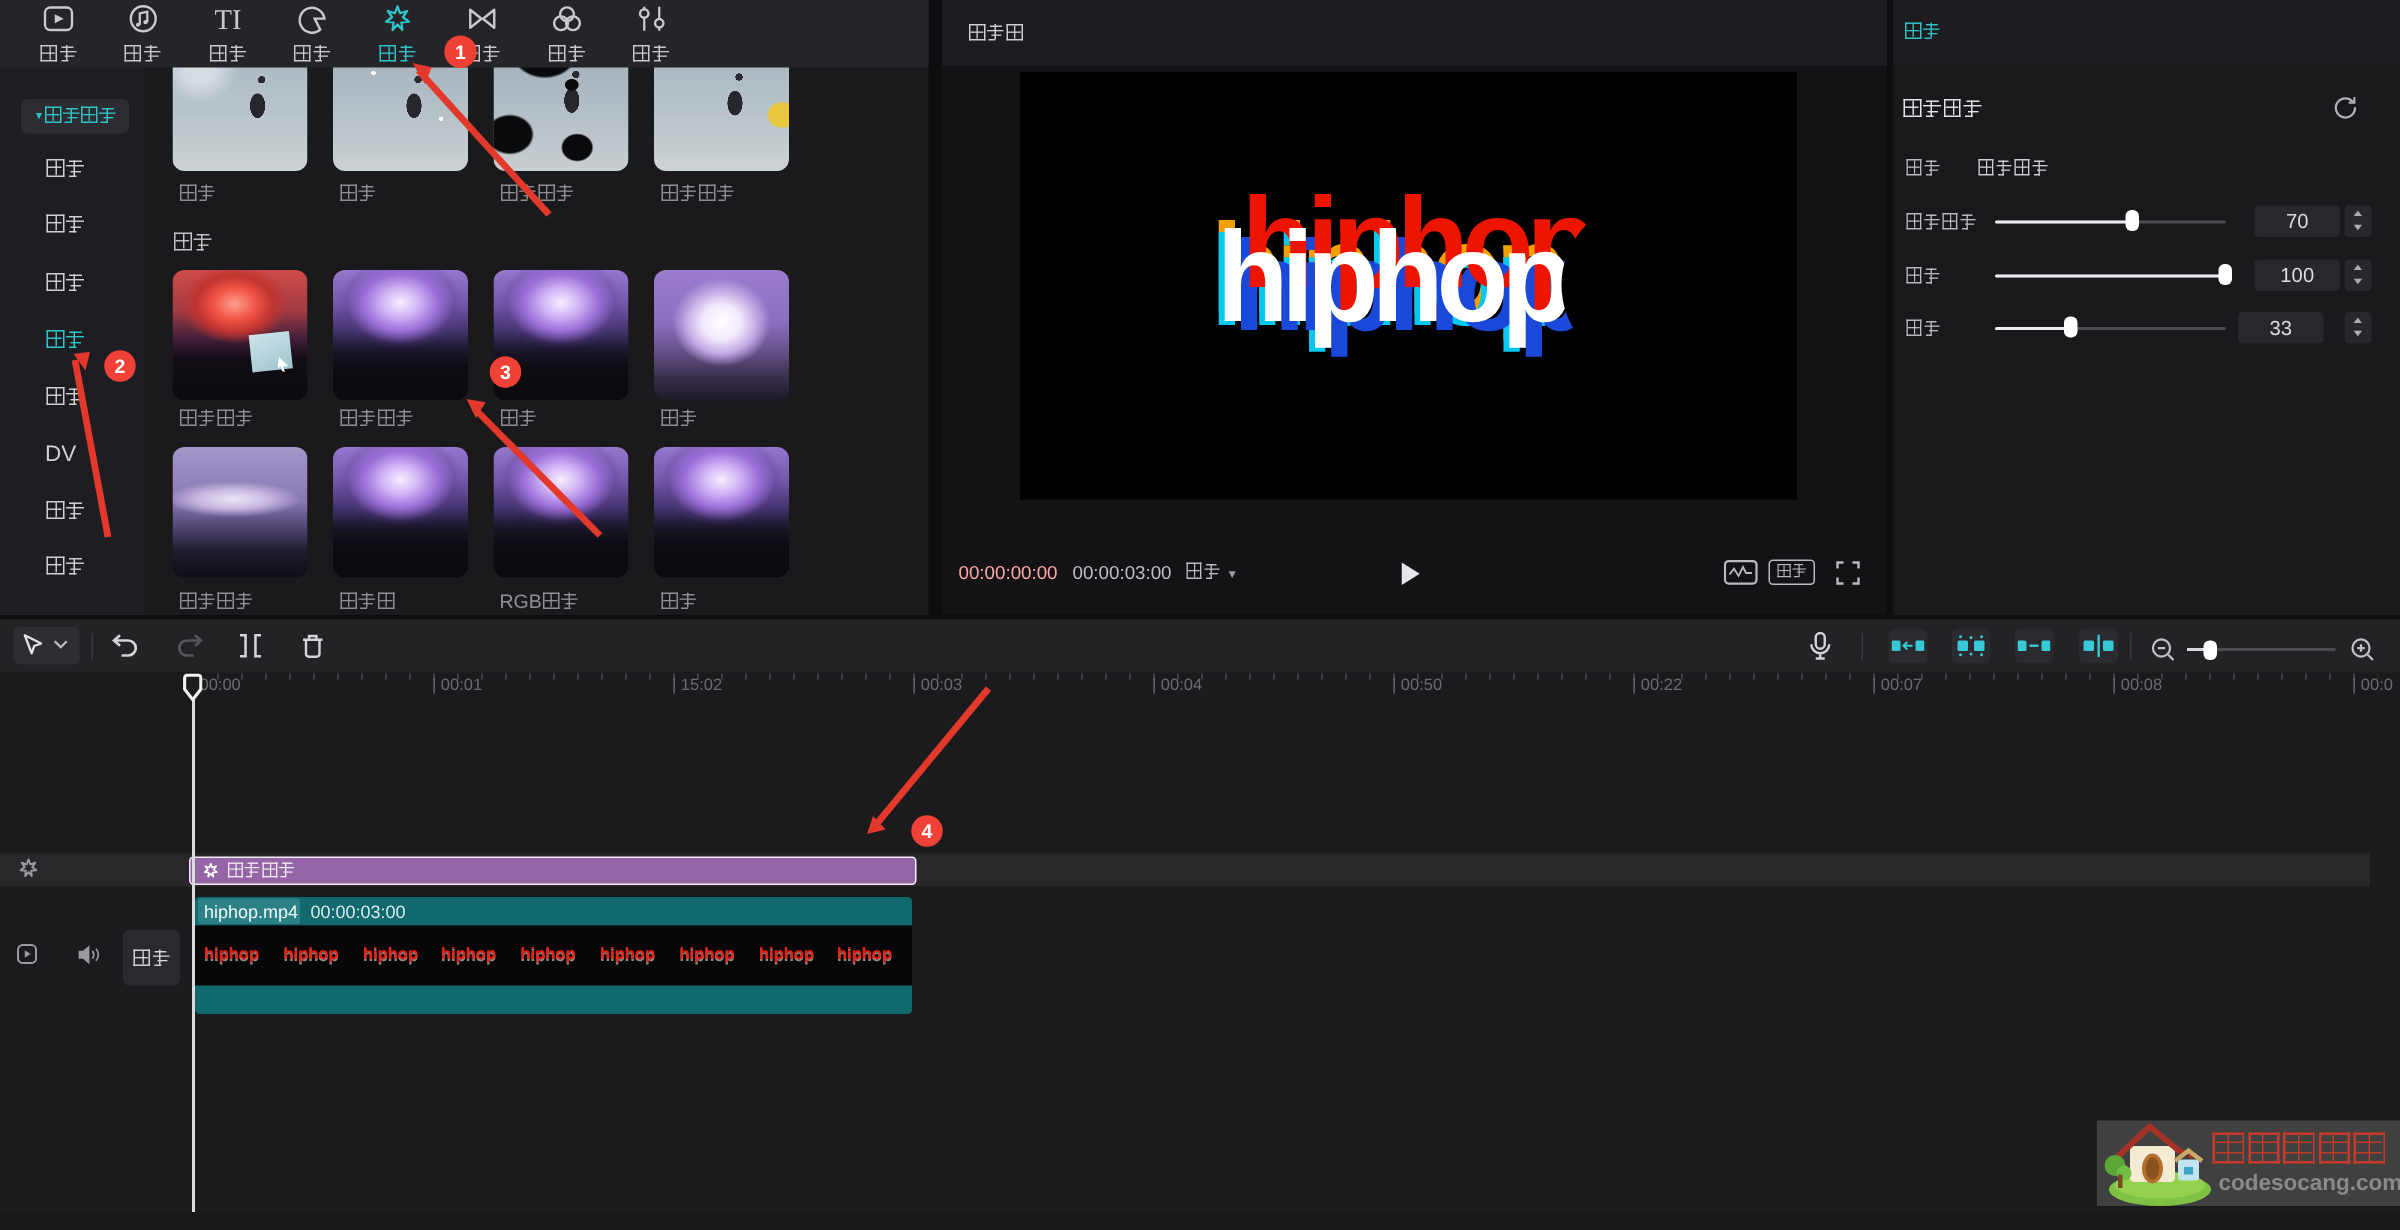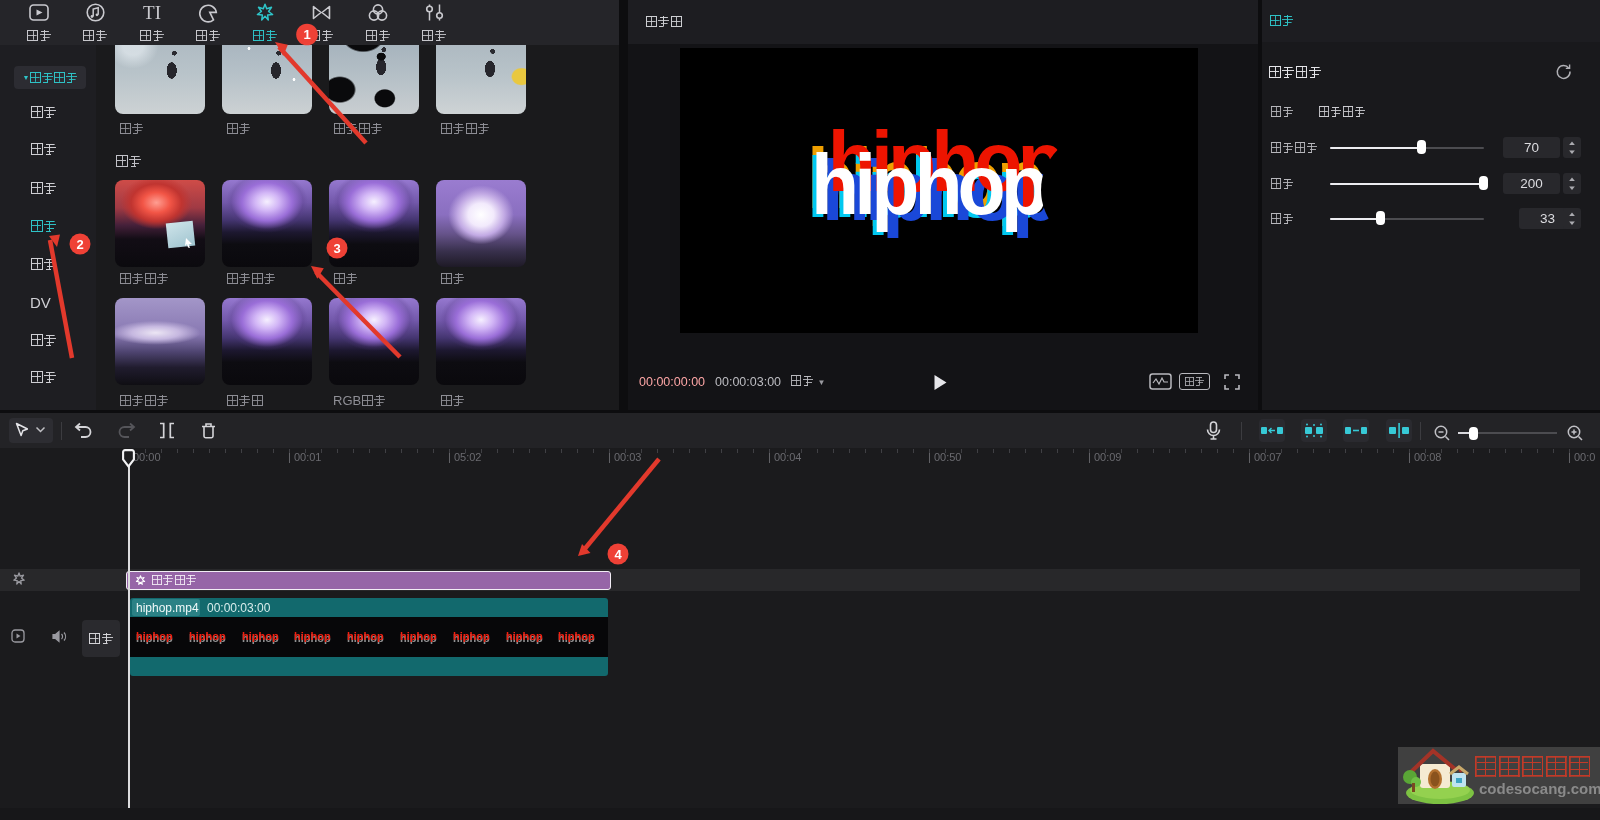--- a/index.html
+++ b/index.html
@@ -197,30 +197,30 @@
   <div class="a" style="left:155px;top:140px;width:9px;height:14px;background:#fff;border-radius:4px"></div>
   <div class="a vbox" style="left:241px;top:137px">70</div>
   <div class="a spin" style="left:301px;top:137px">
         <span>▲</span>
         <span>▼</span>
       </div>
   <div class="a" style="left:8px;top:177px;color:#b9b9be;font-size:12.5px"><i class="g"></i><i class="g2"></i></div>
   <div class="a" style="left:68px;top:182.5px;width:154px;height:2.5px;background:#4c4c50;border-radius:2px"></div>
   <div class="a" style="left:68px;top:182.5px;width:154px;height:2.5px;background:#ececf0;border-radius:2px"></div>
   <div class="a" style="left:217px;top:176px;width:9px;height:14px;background:#fff;border-radius:4px"></div>
-  <div class="a vbox" style="left:241px;top:173px">200</div>
+  <div class="a vbox" style="left:241px;top:173px">100</div>
   <div class="a spin" style="left:301px;top:173px">
         <span>▲</span>
         <span>▼</span>
       </div>
   <div class="a" style="left:8px;top:212px;color:#b9b9be;font-size:12.5px"><i class="g"></i><i class="g2"></i></div>
   <div class="a" style="left:68px;top:217.5px;width:154px;height:2.5px;background:#4c4c50;border-radius:2px"></div>
   <div class="a" style="left:68px;top:217.5px;width:51px;height:2.5px;background:#ececf0;border-radius:2px"></div>
   <div class="a" style="left:114px;top:211px;width:9px;height:14px;background:#fff;border-radius:4px"></div>
-  <div class="a vbox" style="left:257px;top:208px">33</div>
+  <div class="a vbox" style="left:230px;top:208px">33</div>
   <div class="a spin" style="left:301px;top:208px">
         <span>▲</span>
         <span>▼</span>
       </div>
 </div>
 
 <div class="a" id="timeline" style="left:0;top:413px;width:1600px;height:407px;background:#1b1b1d">
   <div class="a" id="tltoolbar" style="left:0;top:0;width:1600px;height:35px;background:#232326">
     <div class="a" style="left:9px;top:5px;width:44px;height:25px;background:#2d2d32;border-radius:4px"></div>
     <svg class="a" style="left:15px;top:9px" width="13" height="16" viewBox="0 0 13 16" fill="none" stroke="#e4e4e8" stroke-width="1.5">
@@ -292,25 +292,25 @@
     <div class="a" style="left:1469px;top:13.5px;width:9px;height:13px;background:#fff;border-radius:4px"></div>
     <svg class="a" style="left:1567px;top:12px" width="16" height="16" viewBox="0 0 16 16" fill="none" stroke="#c0c0c5" stroke-width="1.5">
           <circle cx="7" cy="7" r="5.7"></circle>
           <path d="M4.5 7h5 M7 4.5v5 M11.5 11.5L15 15"></path>
         </svg>
   </div>
 
   <div class="a" style="left:129px;top:36px;width:1456px;height:4px;background:repeating-linear-gradient(90deg,#404044 0 1px,transparent 1px 16px)"></div>
   <div class="a rul" style="left:133px">00:00</div>
   <div class="a rul" style="left:288px">| 00:01</div>
-  <div class="a rul" style="left:448px">| 05:02</div>
+  <div class="a rul" style="left:448px">| 15:02</div>
   <div class="a rul" style="left:608px">| 00:03</div>
   <div class="a rul" style="left:768px">| 00:04</div>
   <div class="a rul" style="left:928px">| 00:50</div>
-  <div class="a rul" style="left:1088px">| 00:09</div>
+  <div class="a rul" style="left:1088px">| 00:22</div>
   <div class="a rul" style="left:1248px">| 00:07</div>
   <div class="a rul" style="left:1408px">| 00:08</div>
   <div class="a rul" style="left:1568px">| 00:0</div>
 
   <div class="a" style="left:0;top:156px;width:1580px;height:22px;background:#28282a"></div>
 
   <div class="a" style="left:126px;top:158px;width:485px;height:19px;background:#9665a7;border:1.5px solid #f2edf5;border-radius:3px">
     <svg class="a" style="left:8px;top:3px" width="11" height="11" viewBox="0 0 12 12" fill="none" stroke="#fff" stroke-width="1.2">
           <path d="M6 .8l1 2.8 2.9-.9-1.8 2.5 2.4 1.8-3 .3.4 3L6 8.1l-1.9 2.2.4-3-3-.3 2.4-1.8L2.1 2.7l2.9.9z" stroke-linejoin="round"></path>
         </svg>

